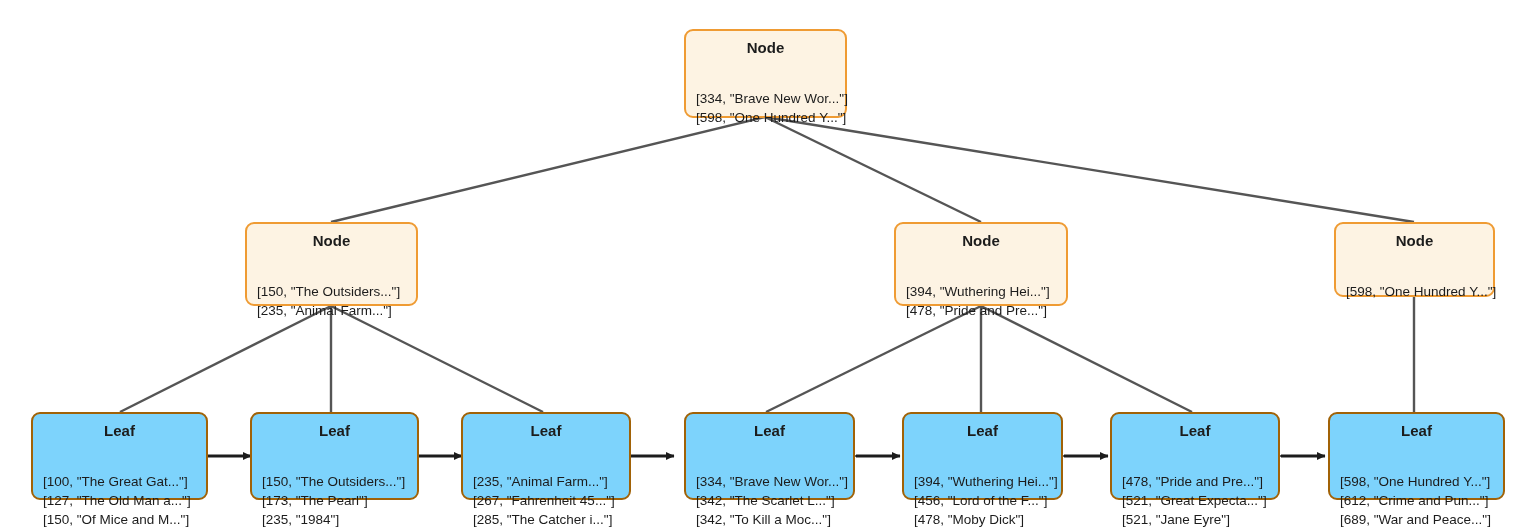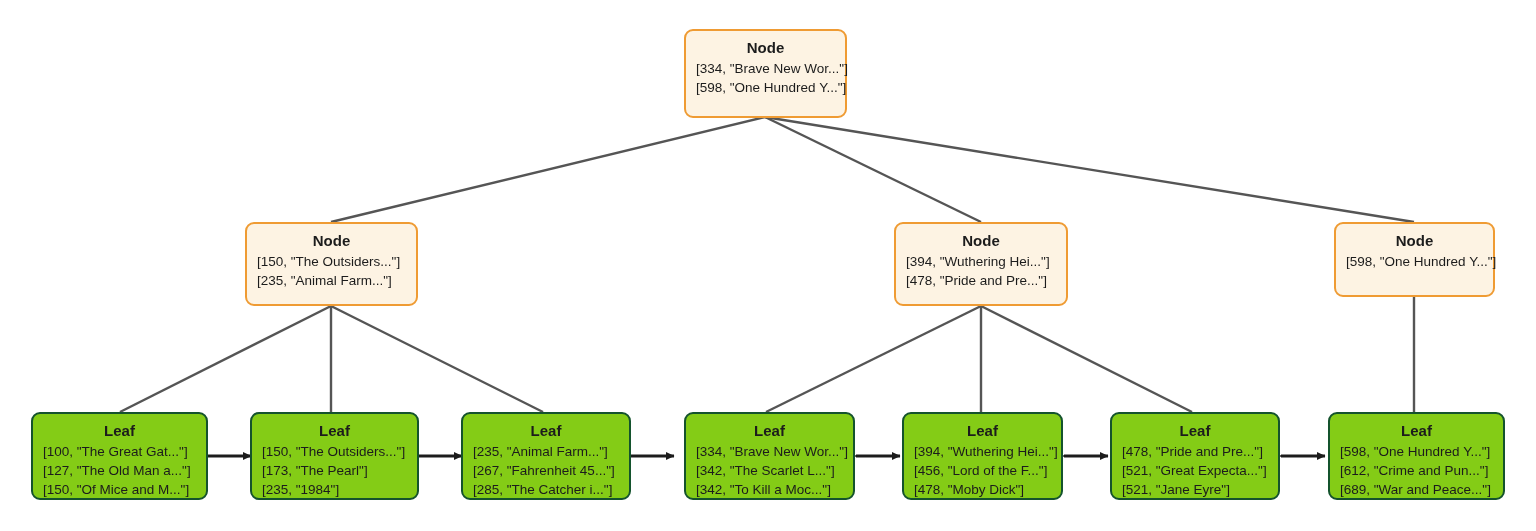--- a/index.html
+++ b/index.html
@@ -28,28 +28,29 @@
   .tree-node {
     position: absolute;
     box-sizing: border-box;
     border-radius: 9px;
     text-align: center;
     padding: 7px 10px 8px 10px;
     display: flex;
     flex-direction: column;
     align-items: center;
     justify-content: flex-start;
+    gap: 30px;
   }
   .tree-node.internal {
     background: #fdf3e3;
     border: 2px solid #ef9b33;
   }
   .tree-node.leaf {
-    background: #84cc16;
-    border: 2px solid #14532d;
+    background: #7dd3fc;
+    border: 2px solid #a16207;
   }
   .node-title {
     font-size: 15px;
     font-weight: bold;
     color: #1c1c1c;
     line-height: 19px;
     margin-bottom: 2px;
     white-space: nowrap;
   }
   .entry-list {

